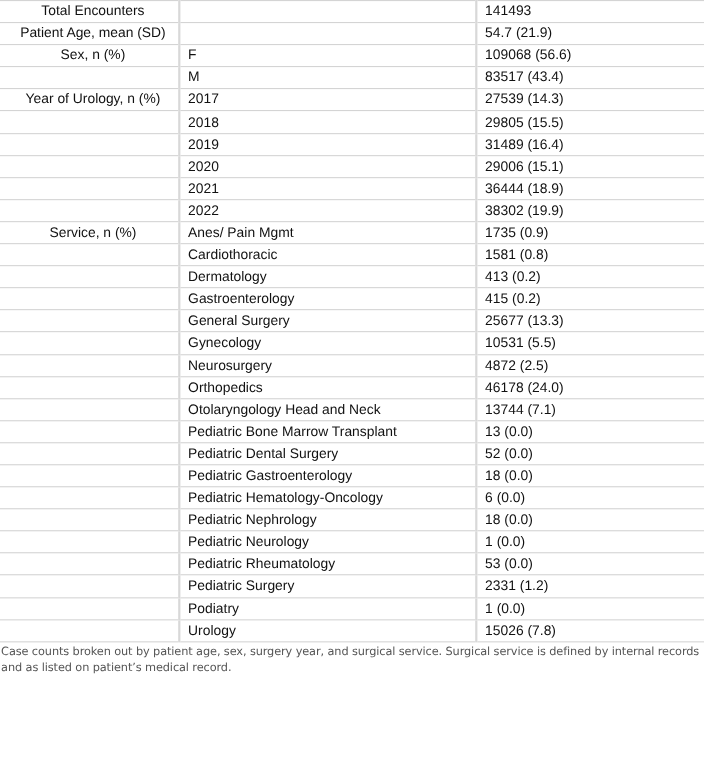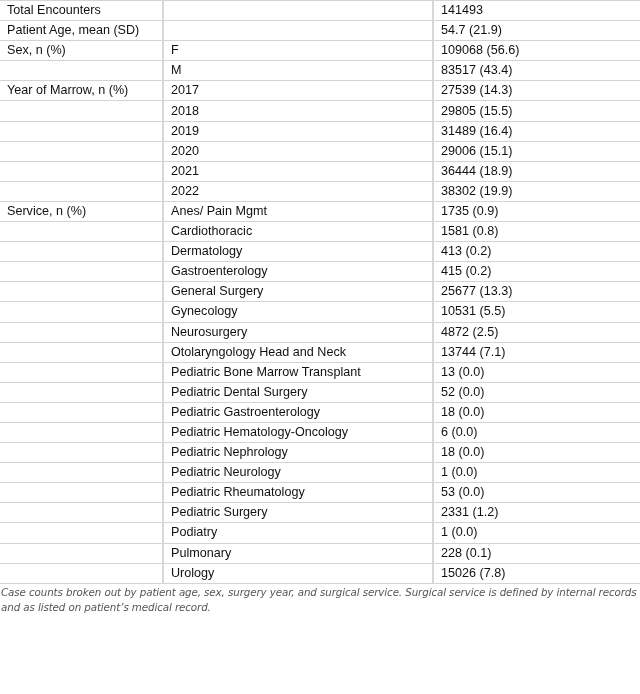--- a/index.html
+++ b/index.html
@@ -6,24 +6,24 @@
   body { width: 640px; height: 694px; overflow: hidden; font-family: "Liberation Sans", sans-serif; color: #111; }
   table { border-collapse: collapse; width: 640px; table-layout: fixed; }
   col.c1 { width: 163px; }
   col.c2 { width: 270px; }
   col.c3 { width: 207px; }
   td {
     height: 19.1px; padding: 0 0 0 7px; font-size: 12.6px; line-height: 19px;
     border-top: 1px solid #d4d4d4; border-bottom: 1px solid #d4d4d4;
     white-space: nowrap; overflow: hidden; vertical-align: middle;
   }
-  td.c1 { border-right: 2px solid #d8d8d8; }
+  td.c1 { border-right: 2px solid #d8d8d8; text-align: center; }
   td.c2 { border-right: 2px solid #d8d8d8; }
   .caption {
-    font-family: "DejaVu Sans", sans-serif; font-style: italic; font-size: 10.3px;
+    font-family: "DejaVu Sans", sans-serif; font-size: 10.3px;
     color: #555; line-height: 15px; padding: 1px 0 0 1px; letter-spacing: -0.1px;
   }
 </style>
 </head>
 <body>
 
 <table>
   <colgroup>
       <col class="c1">
       <col class="c2">
@@ -44,21 +44,21 @@
         <td class="c1">Sex, n (%)</td>
         <td class="c2">F</td>
         <td class="c3">109068 (56.6)</td>
       </tr>
       <tr>
         <td class="c1"></td>
         <td class="c2">M</td>
         <td class="c3">83517 (43.4)</td>
       </tr>
       <tr>
-        <td class="c1">Year of Marrow, n (%)</td>
+        <td class="c1">Year of Urology, n (%)</td>
         <td class="c2">2017</td>
         <td class="c3">27539 (14.3)</td>
       </tr>
       <tr>
         <td class="c1"></td>
         <td class="c2">2018</td>
         <td class="c3">29805 (15.5)</td>
       </tr>
       <tr>
         <td class="c1"></td>
@@ -110,20 +110,25 @@
         <td class="c2">Gynecology</td>
         <td class="c3">10531 (5.5)</td>
       </tr>
       <tr>
         <td class="c1"></td>
         <td class="c2">Neurosurgery</td>
         <td class="c3">4872 (2.5)</td>
       </tr>
       <tr>
         <td class="c1"></td>
+        <td class="c2">Orthopedics</td>
+        <td class="c3">46178 (24.0)</td>
+      </tr>
+      <tr>
+        <td class="c1"></td>
         <td class="c2">Otolaryngology Head and Neck</td>
         <td class="c3">13744 (7.1)</td>
       </tr>
       <tr>
         <td class="c1"></td>
         <td class="c2">Pediatric Bone Marrow Transplant</td>
         <td class="c3">13 (0.0)</td>
       </tr>
       <tr>
         <td class="c1"></td>
@@ -160,23 +165,18 @@
         <td class="c2">Pediatric Surgery</td>
         <td class="c3">2331 (1.2)</td>
       </tr>
       <tr>
         <td class="c1"></td>
         <td class="c2">Podiatry</td>
         <td class="c3">1 (0.0)</td>
       </tr>
       <tr>
         <td class="c1"></td>
-        <td class="c2">Pulmonary</td>
-        <td class="c3">228 (0.1)</td>
-      </tr>
-      <tr>
-        <td class="c1"></td>
         <td class="c2">Urology</td>
         <td class="c3">15026 (7.8)</td>
       </tr>
     </tbody>
 </table>
 <div class="caption">Case counts broken out by patient age, sex, surgery year, and surgical service. Surgical service is defined by internal records and as listed on patient’s medical record.</div>
 
 </body></html>

